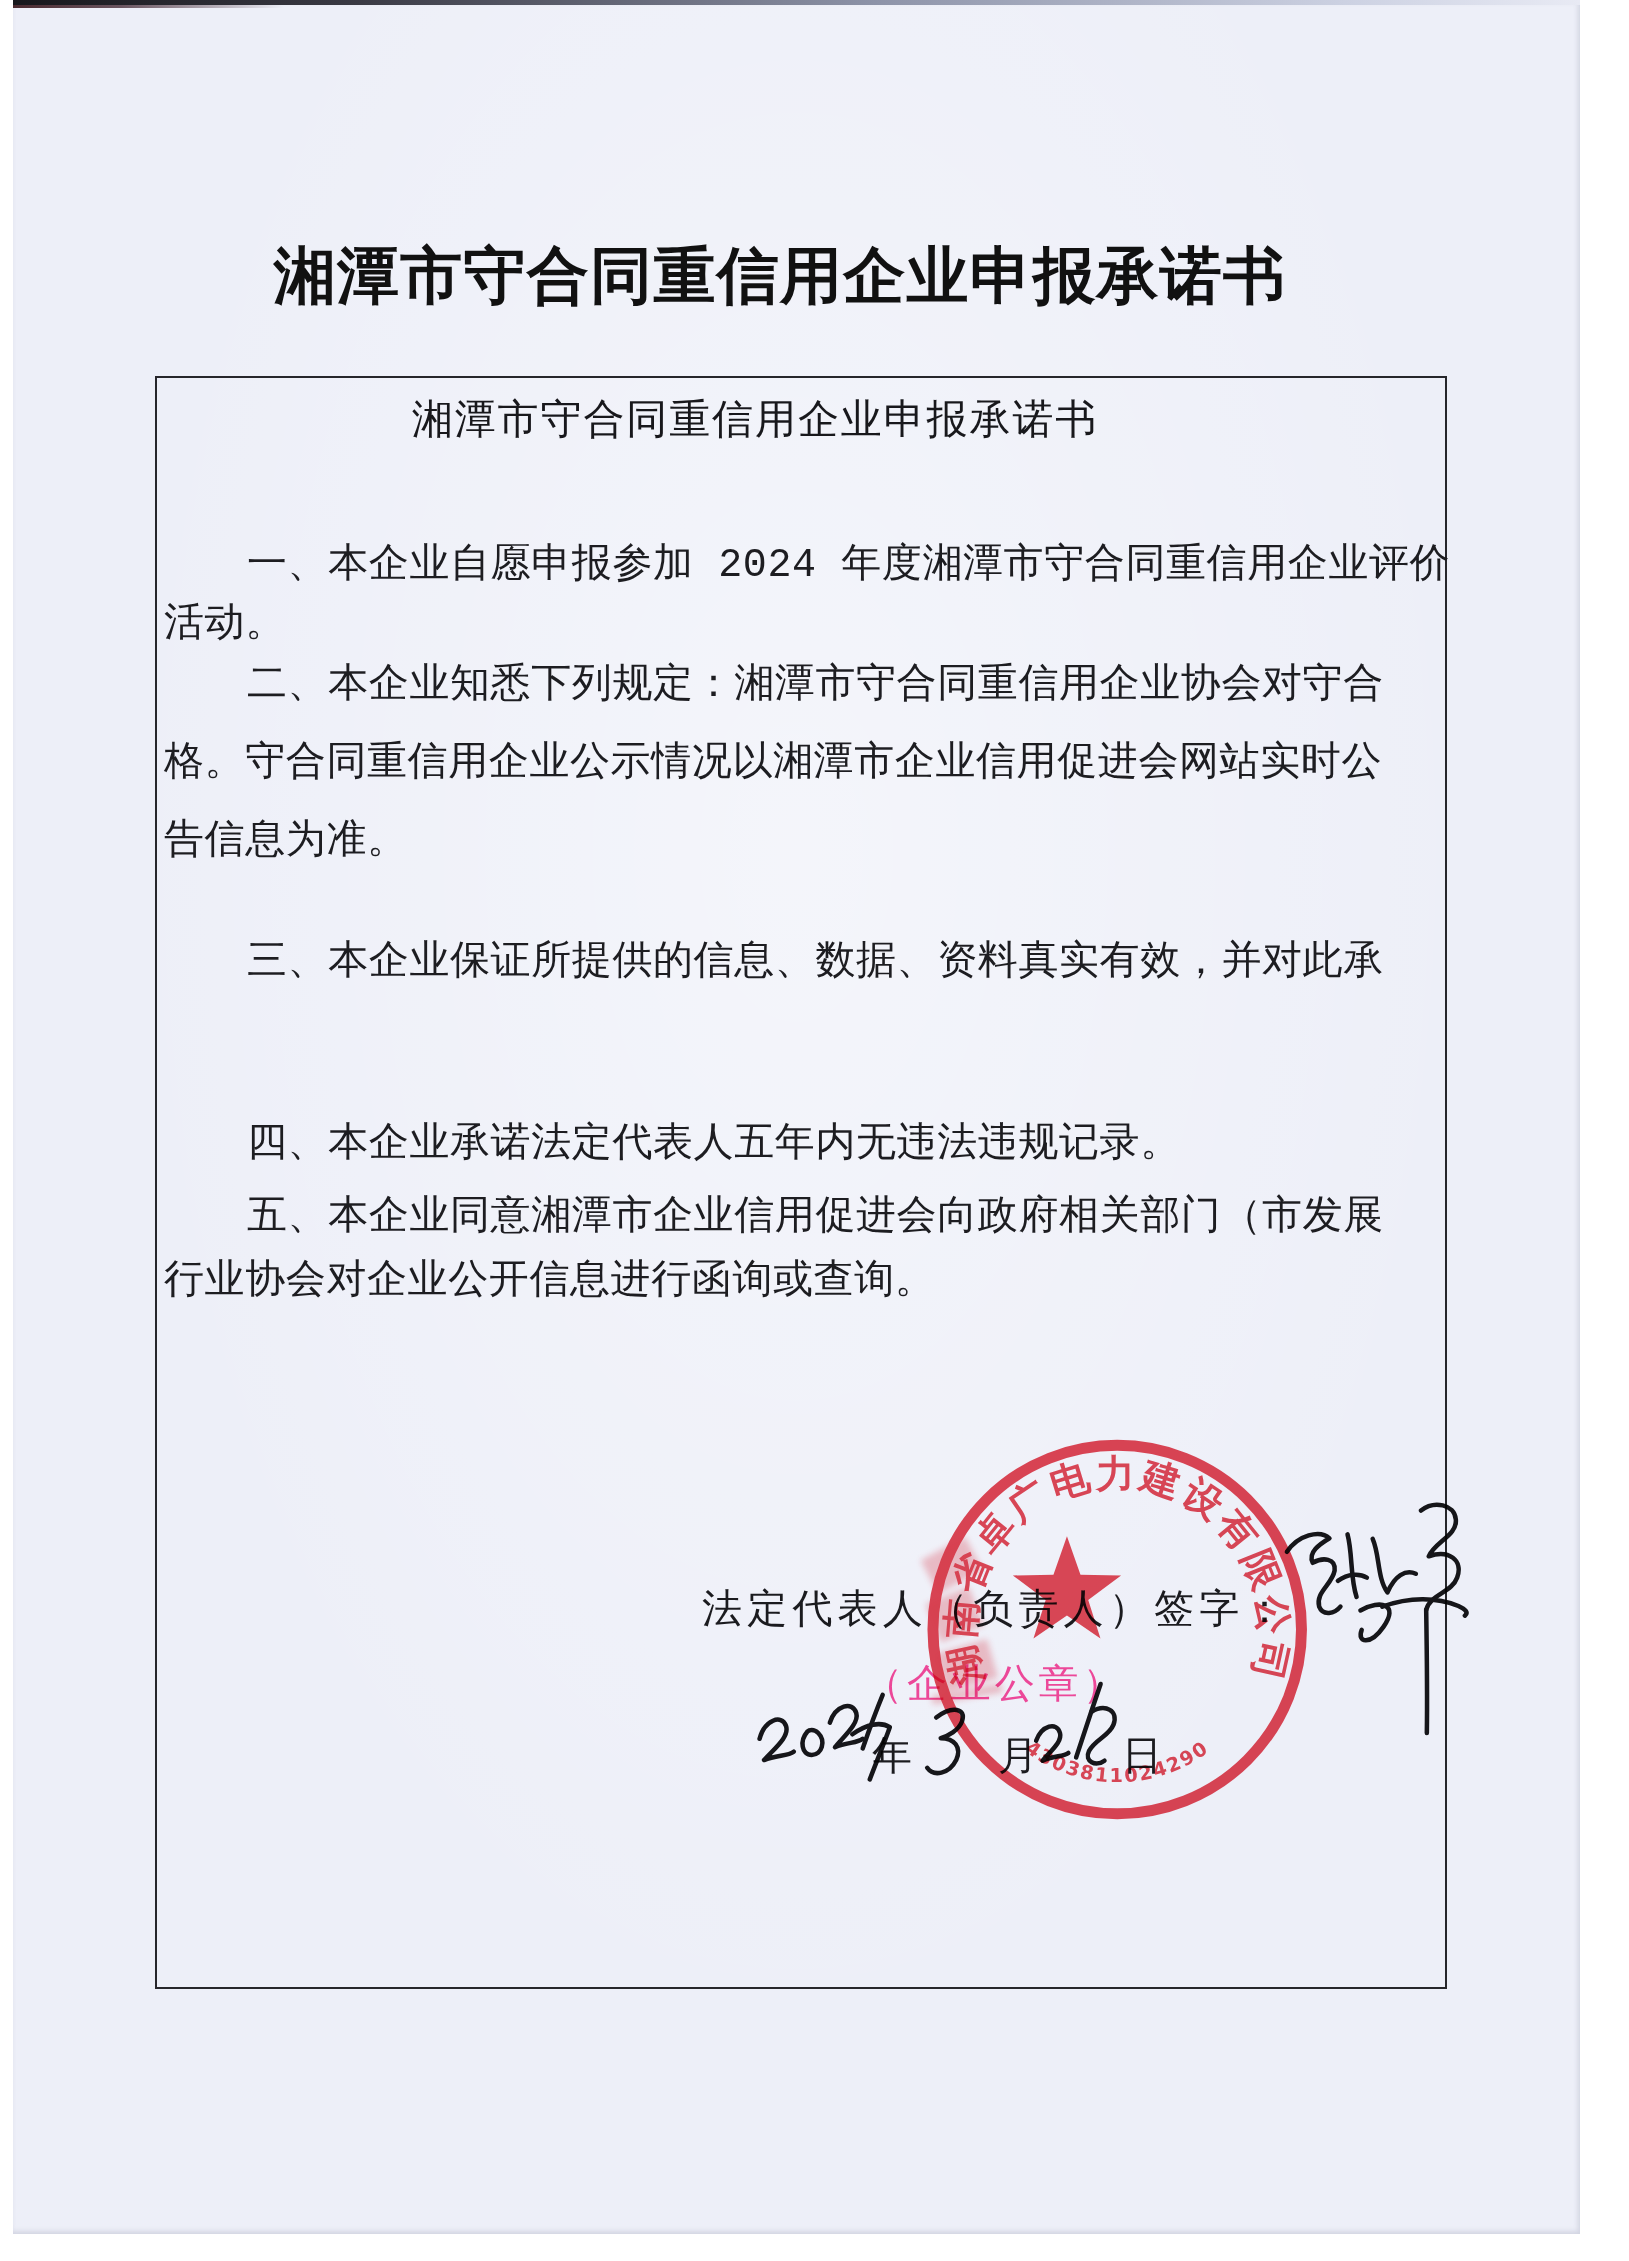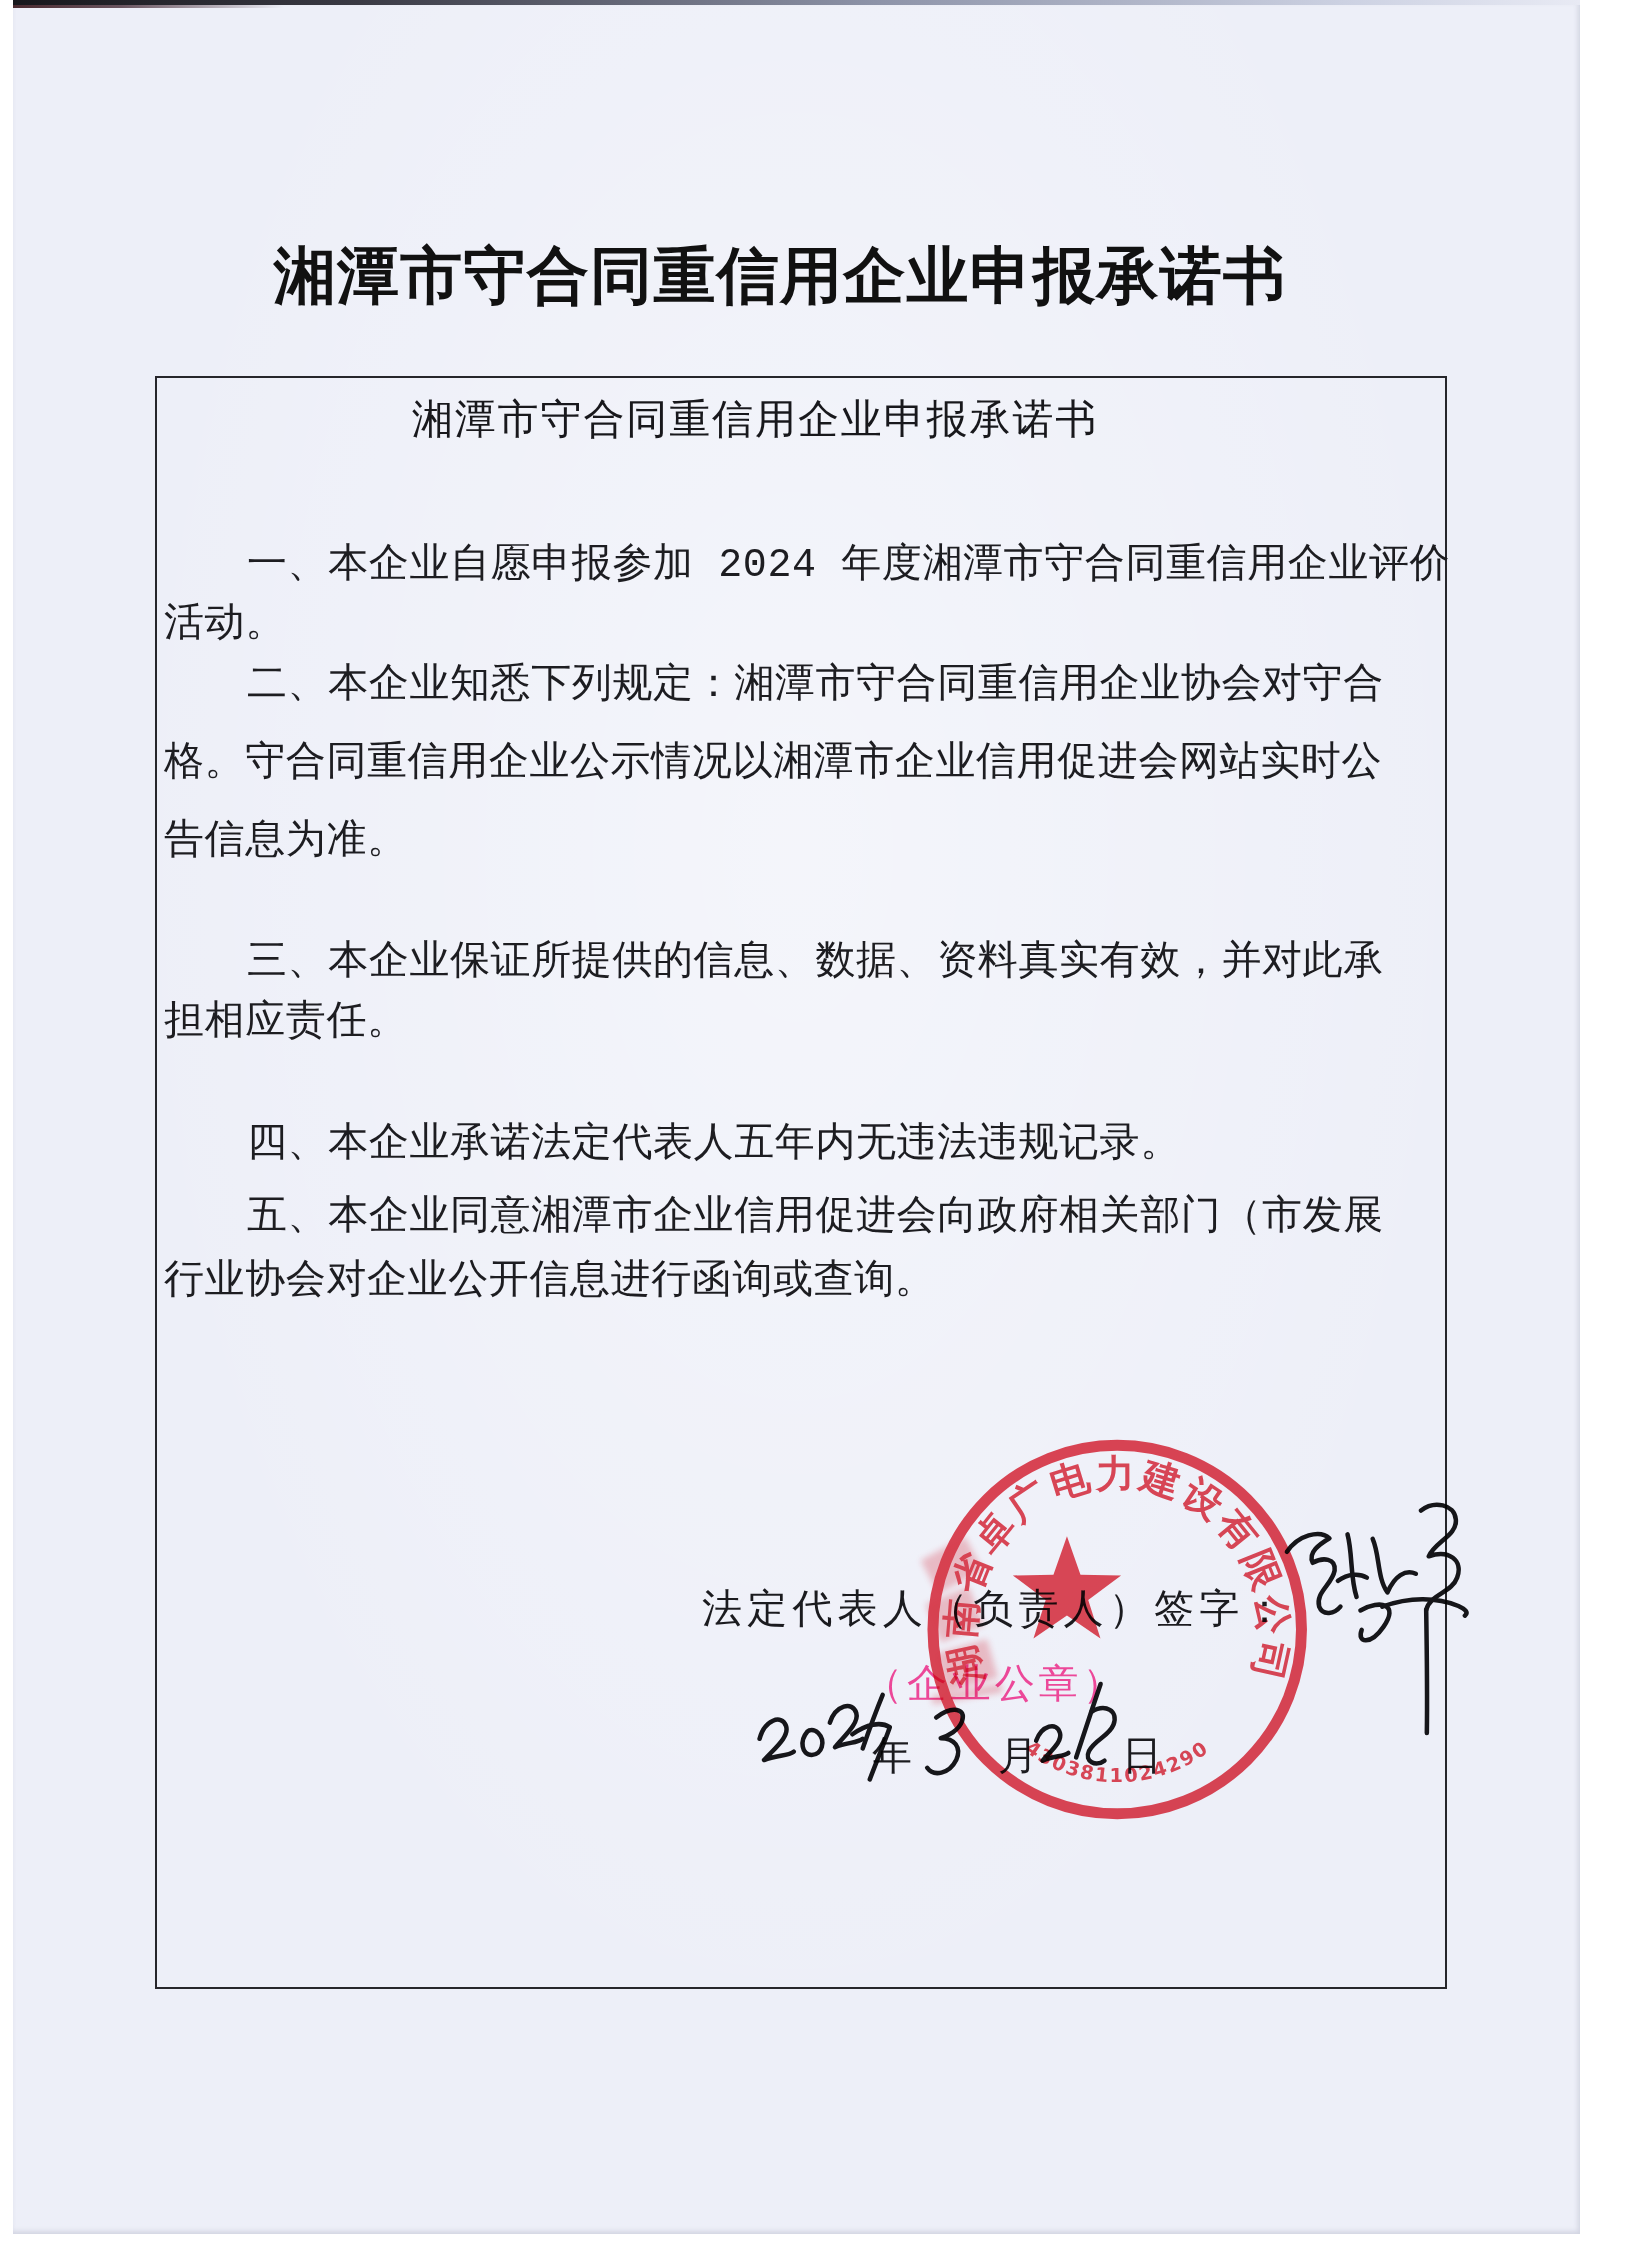--- a/index.html
+++ b/index.html
@@ -55,21 +55,20 @@
   <div class="bline first">一、本企业自愿申报参加 2024 年度湘潭市守合同重信用企业评价</div>
   <div class="bline">活动。</div>
 </div>
 <div class="abs para p2">
   <div class="bline first">二、本企业知悉下列规定：湘潭市守合同重信用企业协会对守合</div>
   <div class="bline">格。守合同重信用企业公示情况以湘潭市企业信用促进会网站实时公</div>
   <div class="bline">告信息为准。</div>
 </div>
 <div class="abs para p3">
   <div class="bline first">三、本企业保证所提供的信息、数据、资料真实有效，并对此承</div>
-  <div class="bline">担相应责任。</div>
 </div>
 <div class="abs para p4">
   <div class="bline first">四、本企业承诺法定代表人五年内无违法违规记录。</div>
 </div>
 <div class="abs para p5">
   <div class="bline first">五、本企业同意湘潭市企业信用促进会向政府相关部门（市发展</div>
   <div class="bline">行业协会对企业公开信息进行函询或查询。</div>
 </div>
 
 <div class="abs sig-label">法定代表人（负责人）签字：</div>

